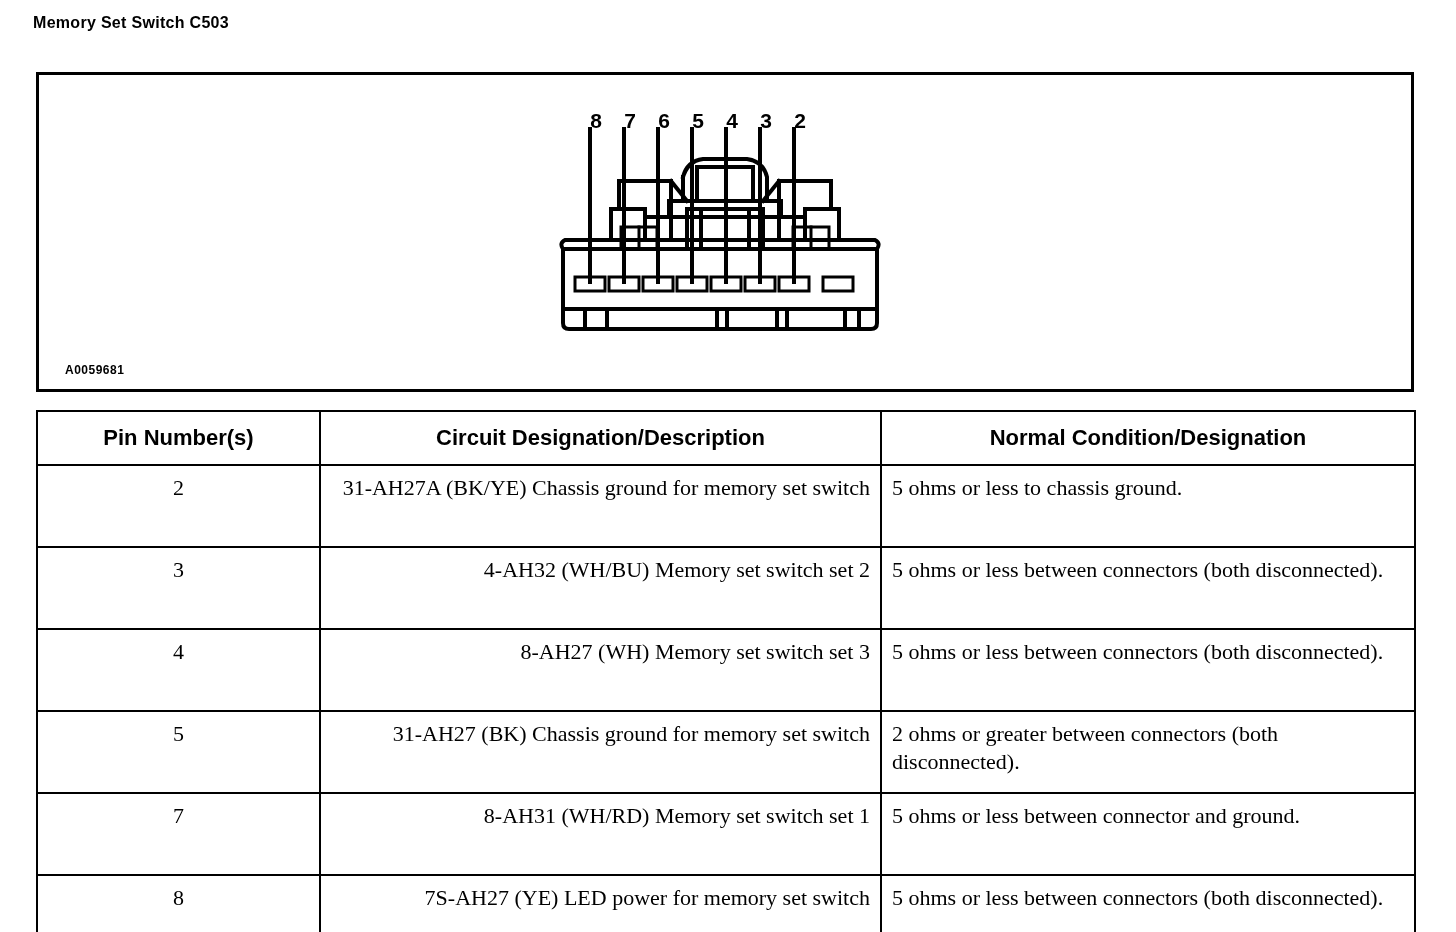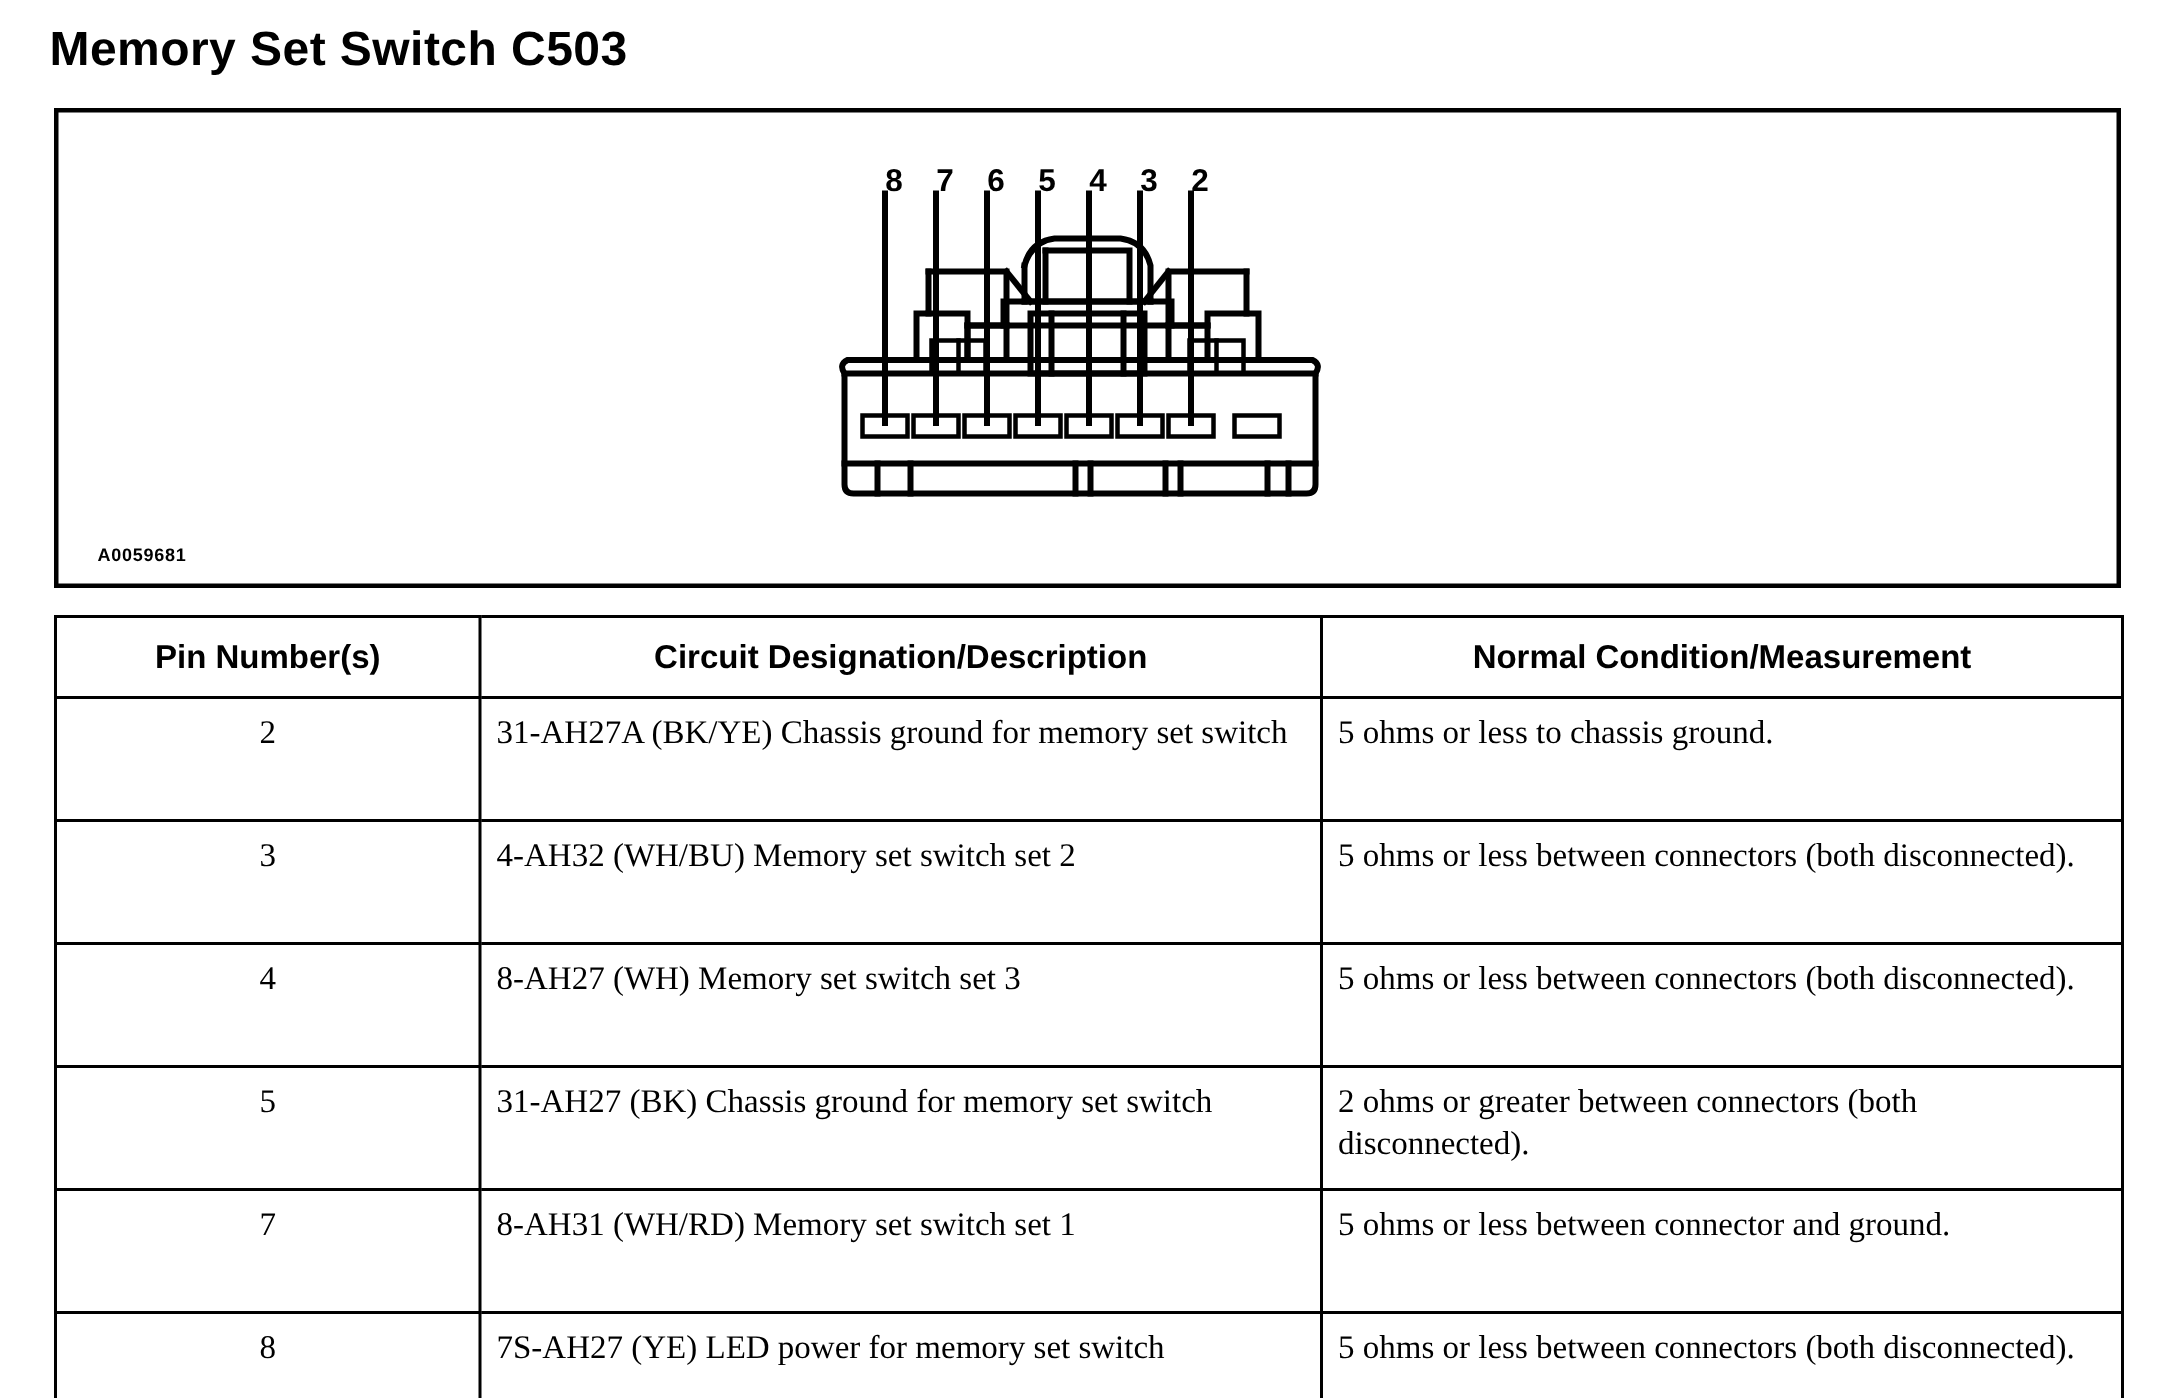--- a/index.html
+++ b/index.html
@@ -16,21 +16,21 @@
     overflow: hidden;
   }
 
   
   #page-title {
     position: absolute;
     left: 33px;
     top: 14px;
     font-family: "Liberation Sans", sans-serif;
     font-weight: bold;
-    font-size: 32px;
+    font-size: 16px;
     letter-spacing: 0.3px;
     white-space: nowrap;
   }
 
   
   #illustration-panel {
     position: absolute;
     left: 36px;
     top: 72px;
     width: 1378px;
@@ -98,21 +98,21 @@
     vertical-align: middle;
   }
   .col-pin    { width: 283px; }
   .col-desc   { width: 561px; }
   .col-normal { width: 534px; }
 
   td.cell-pin {
     text-align: center;
   }
   td.cell-desc {
-    text-align: left;
+    text-align: right;
   }
   td.cell-normal {
     text-align: left;
   }
   .row-body td {
     height: 62px;
   }
 </style>
 </head>
 <body>
@@ -218,21 +218,21 @@
 <table id="pin-table">
   <colgroup>
     <col class="col-pin">
     <col class="col-desc">
     <col class="col-normal">
   </colgroup>
   <thead>
     <tr>
       <th>Pin Number(s)</th>
       <th>Circuit Designation/Description</th>
-      <th>Normal Condition/Measurement</th>
+      <th>Normal Condition/Designation</th>
     </tr>
   </thead>
   <tbody>
     <tr class="row-body">
       <td class="cell-pin">2</td>
       <td class="cell-desc">31-AH27A (BK/YE) Chassis ground for memory set switch</td>
       <td class="cell-normal">5 ohms or less to chassis ground.</td>
     </tr>
     <tr class="row-body">
       <td class="cell-pin">3</td>

